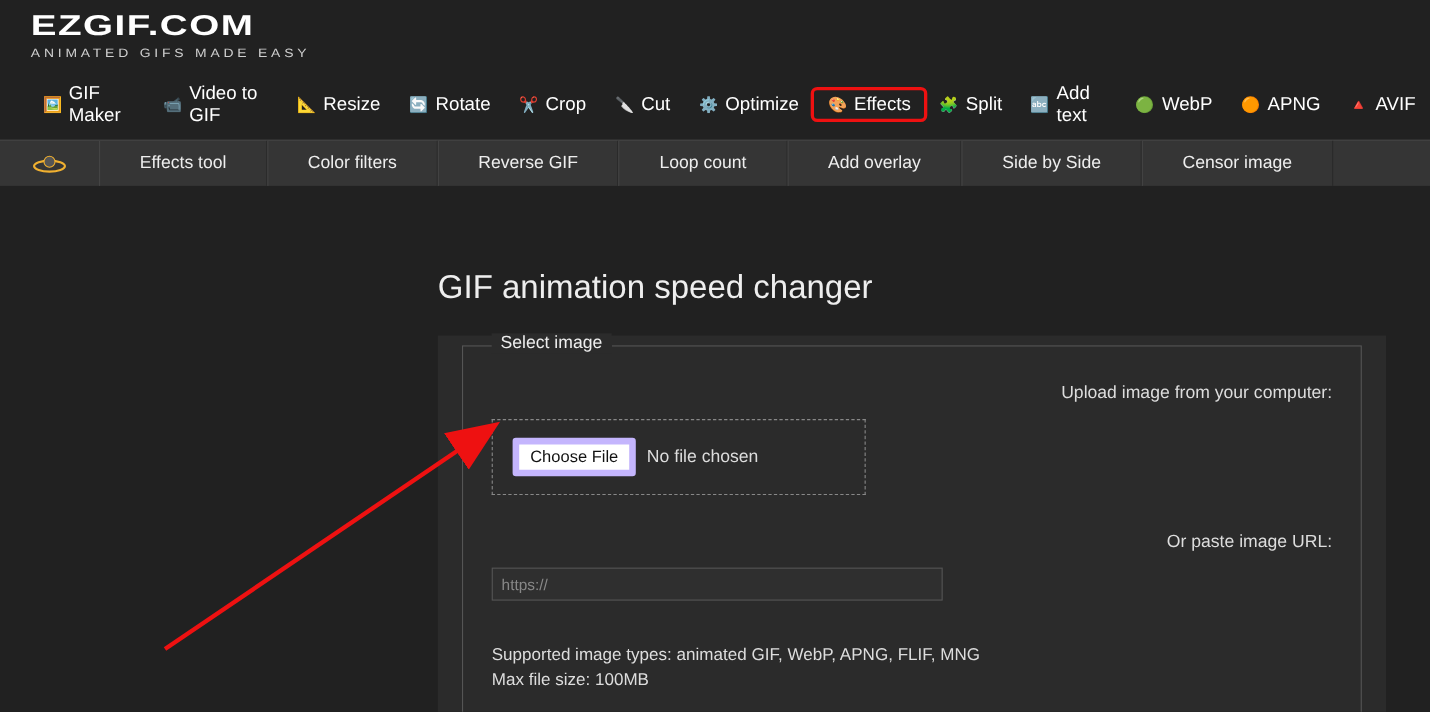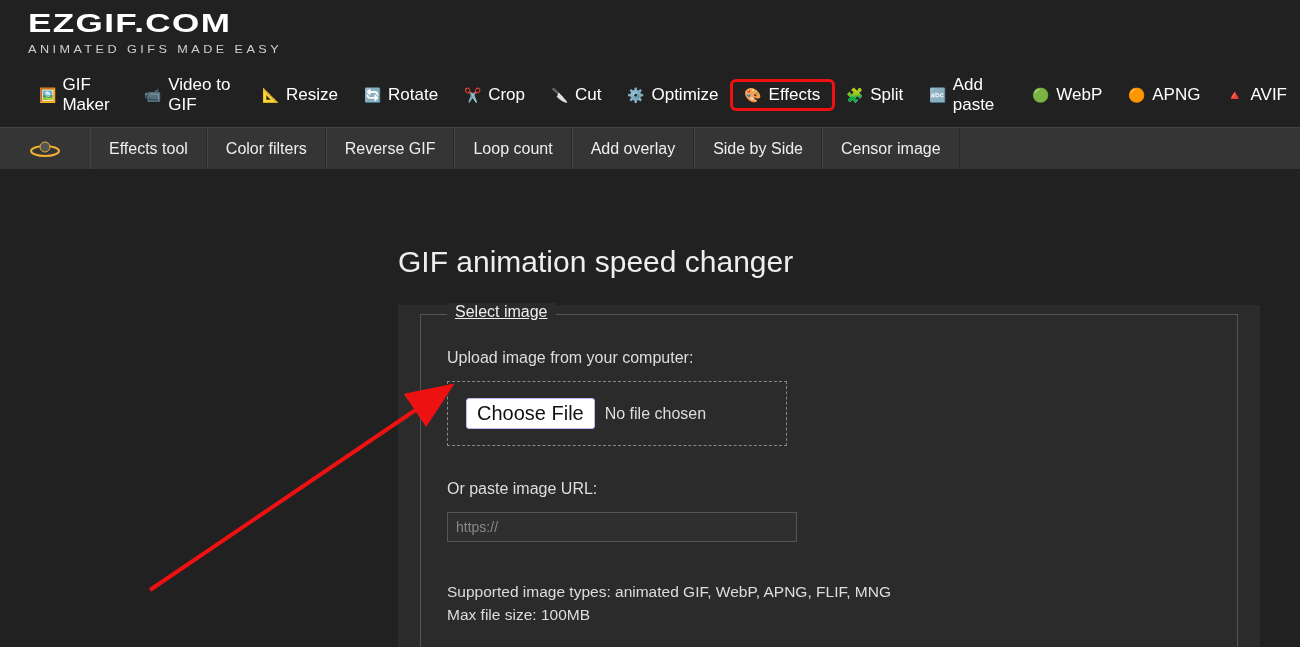--- a/index.html
+++ b/index.html
@@ -73,21 +73,21 @@
     align-items: stretch;
     height: 42px;
     border-top: 1px solid #444;
   }
   .nav2 .spacer-icon {
     width: 90px;
     display: flex; align-items: center; justify-content: center;
   }
   .nav2 .tab {
     display: flex; align-items: center;
-    padding: 0 18px;
+    padding: 0 36px;
     font-size: 16px;
     color: #eee;
     border-right: 1px solid #2a2a2a;
     border-left: 1px solid #444;
     cursor: pointer;
     position: relative;
   }
   .nav2 .tab:first-of-type { border-left: none; }
   .nav2 .tab.active {
     background: #424242;
@@ -120,51 +120,51 @@
     padding: 26px 26px 40px 26px;
     position: relative;
   }
   fieldset.select-image > legend {
     padding: 0 8px;
     font-size: 16px;
     color: #eee;
     background: #2b2b2b;
     position: relative;
     top: -2px;
-    text-decoration: underline;
   }
   .label-line {
     font-size: 16px;
     color: #ddd;
     margin-bottom: 14px;
+    text-align: right;
   }
   .file-box {
     border: 1px dashed #888;
     padding: 16px 18px;
     width: 340px;
     display: flex;
     align-items: center;
     gap: 10px;
   }
   .choose-file-btn {
     display: inline-block;
     background: #fff;
     color: #111;
-    border: 1px solid #c4b5fd;
+    border: 6px solid #c4b5fd;
     border-radius: 3px;
     padding: 3px 10px;
-    font-size: 20px;
+    font-size: 15px;
     cursor: pointer;
   }
   .file-status {
     font-size: 16px;
     color: #ddd;
   }
   .url-input {
-    width: 350px;
+    width: 410px;
     height: 30px;
     background: #2f2f2f;
     border: 1px solid #555;
     color: #eee;
     padding: 0 8px;
     font-size: 14px;
   }
   .url-input::placeholder { color: #888; }
   .supported {
     font-size: 15.5px;
@@ -230,21 +230,21 @@
     <div class="item highlight">
       <span class="icon">🎨</span>
       <span>Effects</span>
     </div>
     <div class="item">
       <span class="icon">🧩</span>
       <span>Split</span>
     </div>
     <div class="item">
       <span class="icon">🔤</span>
-      <span>Add paste</span>
+      <span>Add text</span>
     </div>
     <div class="item">
       <span class="icon">🟢</span>
       <span>WebP</span>
     </div>
     <div class="item">
       <span class="icon">🟠</span>
       <span>APNG</span>
     </div>
     <div class="item">

